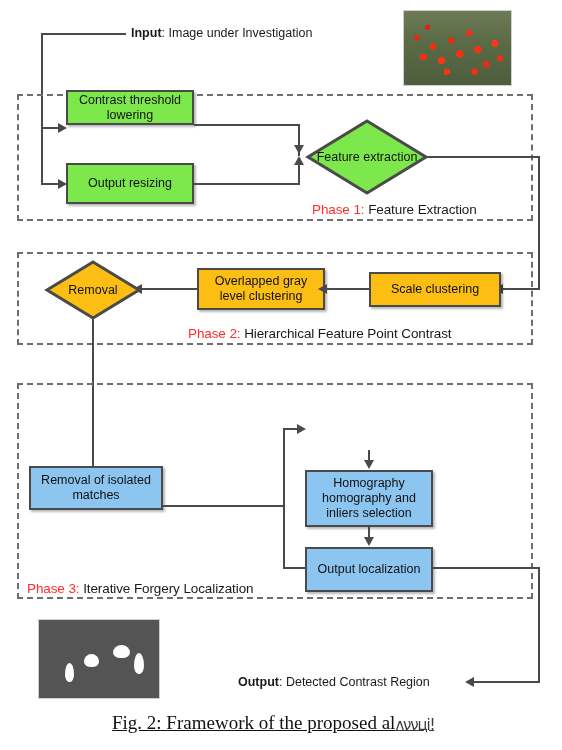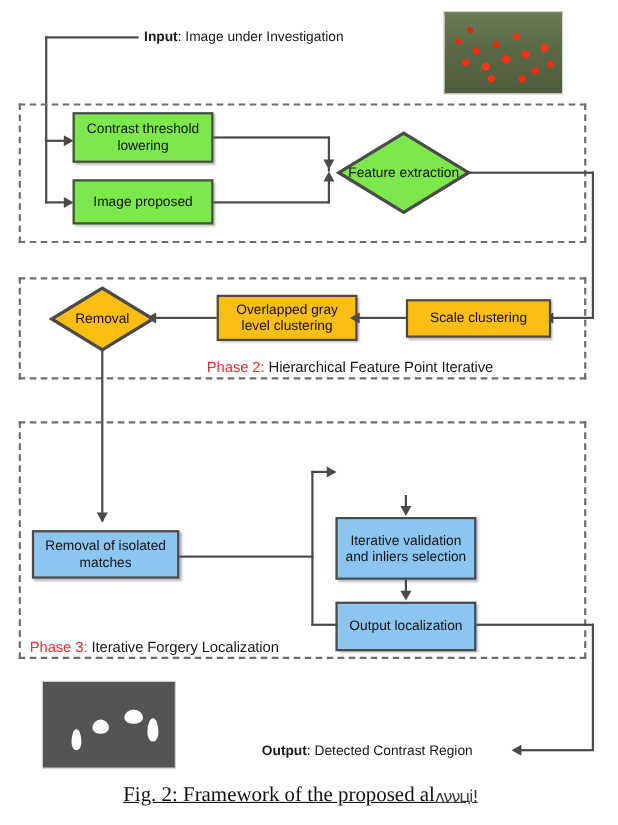--- a/index.html
+++ b/index.html
@@ -170,27 +170,30 @@
   </div>
 
   <div class="conn conn-h" style="left:41px; top:33px; width:85px;"></div>
   <div class="conn conn-v" style="left:41px; top:33px; height:152px;"></div>
   <div class="conn conn-h" style="left:41px; top:127px; width:19px;"></div>
   <div class="arrow arrow-r" style="left:58px; top:123px;"></div>
   <div class="conn conn-h" style="left:41px; top:183px; width:19px;"></div>
   <div class="arrow arrow-r" style="left:58px; top:179px;"></div>
 
   <div class="abs phase-box" style="left:17px; top:94px; width:516px; height:127px;"></div>
-
-  <div class="abs node green" style="left:66px; top:102px; width:128px; height:46px;align-items:center;">
+  <div class="phase-label" style="left:312px; top:202px;">
+    <span class="ph-num">Phase 1:</span><span class="ph-txt"> Feature Extraction</span>
+  </div>
+
+  <div class="abs node green" style="left:66px; top:90px; width:128px; height:35px;align-items:center;">
     <span>Contrast threshold lowering</span>
   </div>
 
   <div class="abs node green" style="left:66px; top:163px; width:128px; height:41px;">
-    <span>Image proposed</span>
+    <span>Output resizing</span>
   </div>
 
   <div class="conn conn-h" style="left:194px; top:124px; width:105px;"></div>
   <div class="conn conn-v" style="left:298px; top:124px; height:32px;"></div>
   <div class="arrow arrow-d" style="left:294px; top:145px;"></div>
 
   <div class="conn conn-h" style="left:194px; top:183px; width:105px;"></div>
   <div class="conn conn-v" style="left:298px; top:162px; height:23px;"></div>
   <div class="arrow arrow-u" style="left:294px; top:156px;"></div>
 
@@ -203,21 +206,21 @@
     </div>
   </div>
 
   <div class="conn conn-h" style="left:427px; top:156px; width:113px;"></div>
   <div class="conn conn-v" style="left:538px; top:156px; height:133px;"></div>
   <div class="conn conn-h" style="left:501px; top:288px; width:39px;"></div>
   <div class="arrow arrow-l" style="left:494px; top:284px;"></div>
 
   <div class="abs phase-box" style="left:17px; top:252px; width:516px; height:93px;"></div>
   <div class="phase-label" style="left:188px; top:326px;">
-    <span class="ph-num">Phase 2:</span><span class="ph-txt"> Hierarchical Feature Point Iterative</span>
+    <span class="ph-num">Phase 2:</span><span class="ph-txt"> Hierarchical Feature Point Contrast</span>
   </div>
 
   <div class="abs node orange" style="left:369px; top:272px; width:132px; height:35px;">
     <span>Scale clustering</span>
   </div>
 
   <div class="abs node orange" style="left:197px; top:268px; width:128px; height:42px;">
     <span>Overlapped gray level clustering</span>
   </div>
 
@@ -237,27 +240,27 @@
   </div>
 
   <div class="conn conn-v" style="left:92px; top:318px; height:156px;"></div>
   <div class="arrow arrow-d" style="left:88px; top:466px;"></div>
 
   <div class="abs phase-box" style="left:17px; top:383px; width:516px; height:216px;"></div>
   <div class="phase-label" style="left:27px; top:581px;">
     <span class="ph-num">Phase 3:</span><span class="ph-txt"> Iterative Forgery Localization</span>
   </div>
 
-  <div class="abs node blue" style="left:29px; top:482px; width:134px; height:44px;">
+  <div class="abs node blue" style="left:29px; top:466px; width:134px; height:44px;">
     <span>Removal of isolated matches</span>
   </div>
 
 
   <div class="abs node blue" style="left:305px; top:470px; width:128px; height:57px;">
-    <span>Iterative validation and inliers selection</span>
+    <span>Homography homography and inliers selection</span>
   </div>
 
   <div class="abs node blue" style="left:305px; top:547px; width:128px; height:45px;">
     <span>Output localization</span>
   </div>
 
   <div class="conn conn-h" style="left:163px; top:505px; width:122px;"></div>
 
   <div class="conn conn-v" style="left:283px; top:428px; height:141px;"></div>
 

